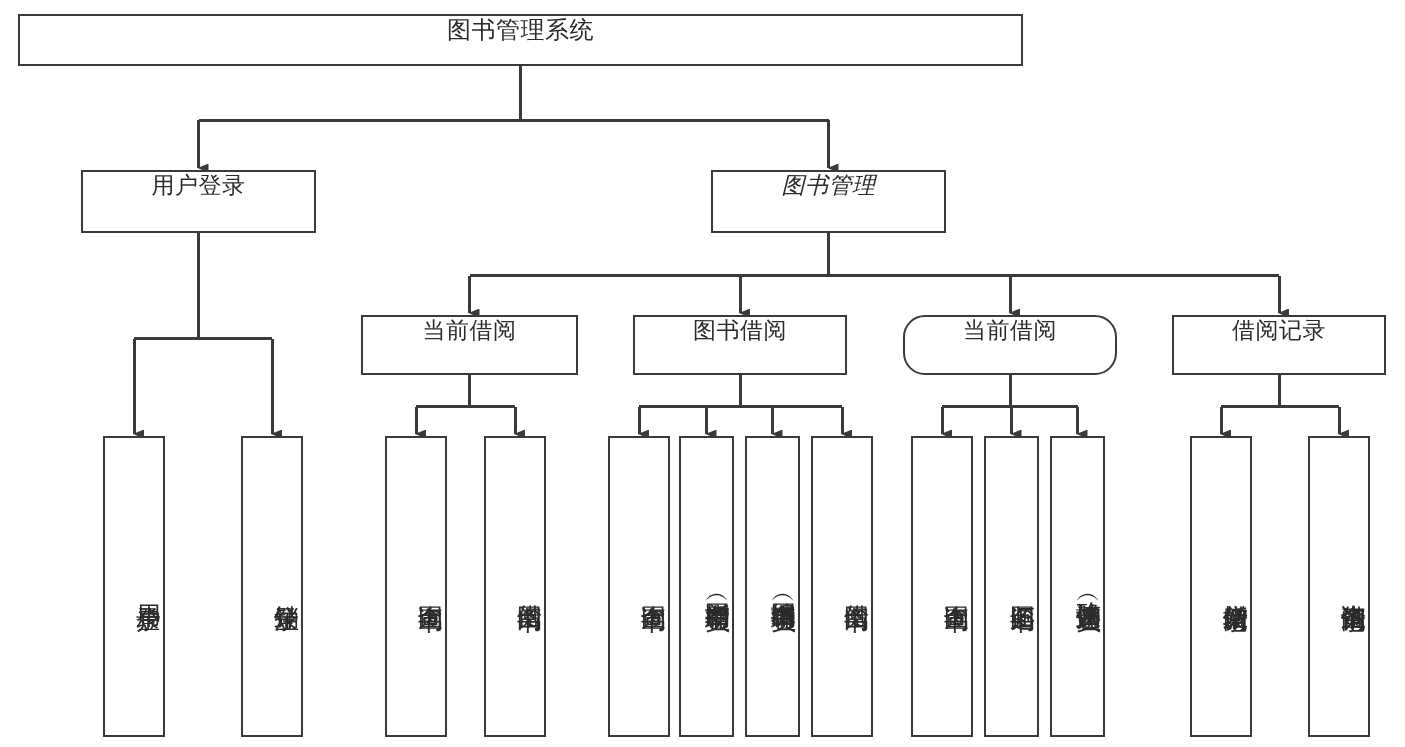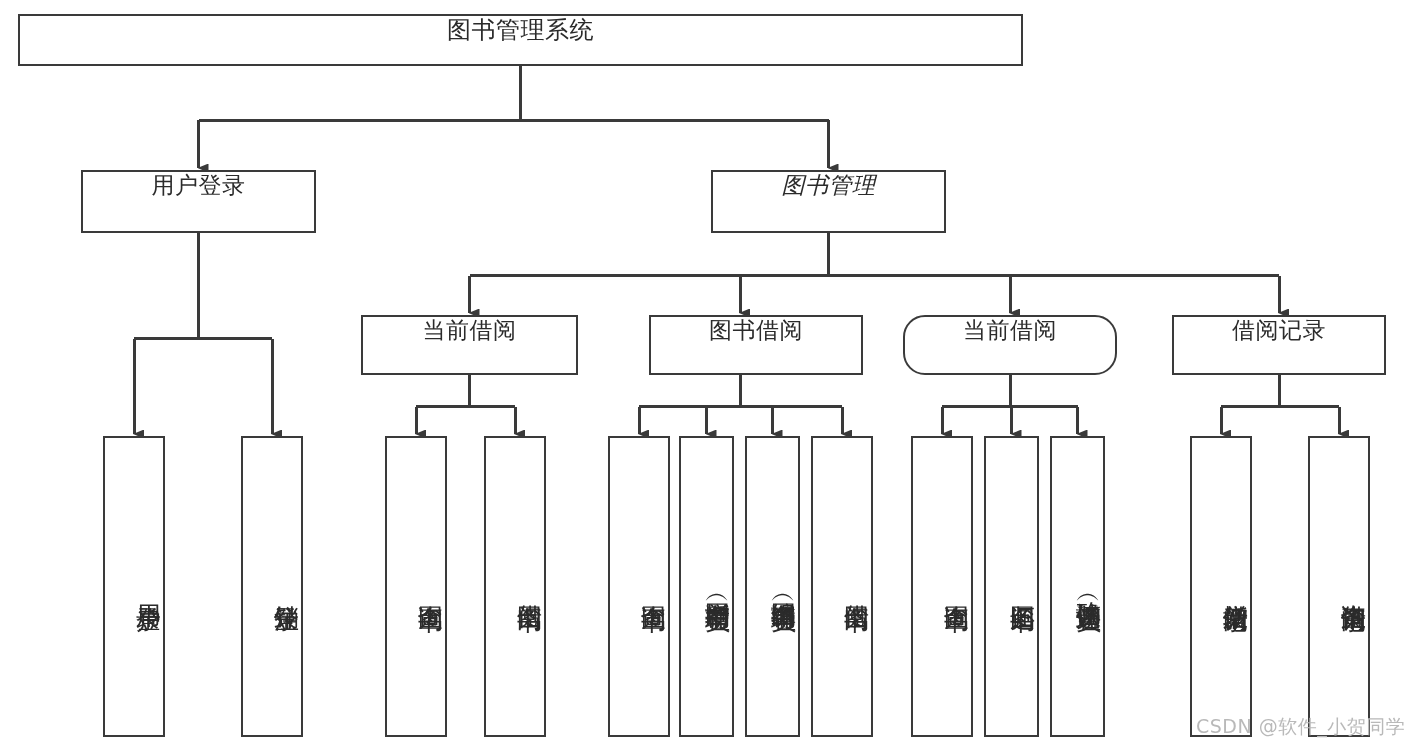--- a/index.html
+++ b/index.html
@@ -114,21 +114,21 @@
       </div>
       <div class="node horiz" style="left: 81px; top: 170px; width: 235px; height: 63px;">
         <span>用户登录</span>
       </div>
       <div class="node horiz" style="left: 711px; top: 170px; width: 235px; height: 63px; font-style: italic;">
         <span>图书管理</span>
       </div>
       <div class="node horiz" style="left: 361px; top: 315px; width: 217px; height: 60px;">
         <span>当前借阅</span>
       </div>
-      <div class="node horiz" style="left: 633px; top: 315px; width: 214px; height: 60px; margin-left: 16px;">
+      <div class="node horiz" style="left: 633px; top: 315px; width: 214px; height: 60px;">
         <span>图书借阅</span>
       </div>
       <div class="node horiz" style="left: 903px; top: 315px; width: 214px; height: 60px; border-radius: 22px;">
         <span>当前借阅</span>
       </div>
       <div class="node horiz" style="left: 1172px; top: 315px; width: 214px; height: 60px;">
         <span>借阅记录</span>
       </div>
       <div class="node vert" style="left: 103px; top: 436px; width: 62px; height: 301px;">
         <span>用户登录</span>
@@ -164,14 +164,13 @@
         <span>确认归还（管理员）</span>
       </div>
       <div class="node vert" style="left: 1190px; top: 436px; width: 62px; height: 301px;">
         <span>新增借阅记录</span>
       </div>
       <div class="node vert" style="left: 1308px; top: 436px; width: 62px; height: 301px;">
         <span>查询借阅记录</span>
       </div>
     </div>
 
-  <div class="watermark" style="left: 1196px; top: 714px;">CSDN @软件_小贺同学</div>
 </div>
 
 </body></html>

